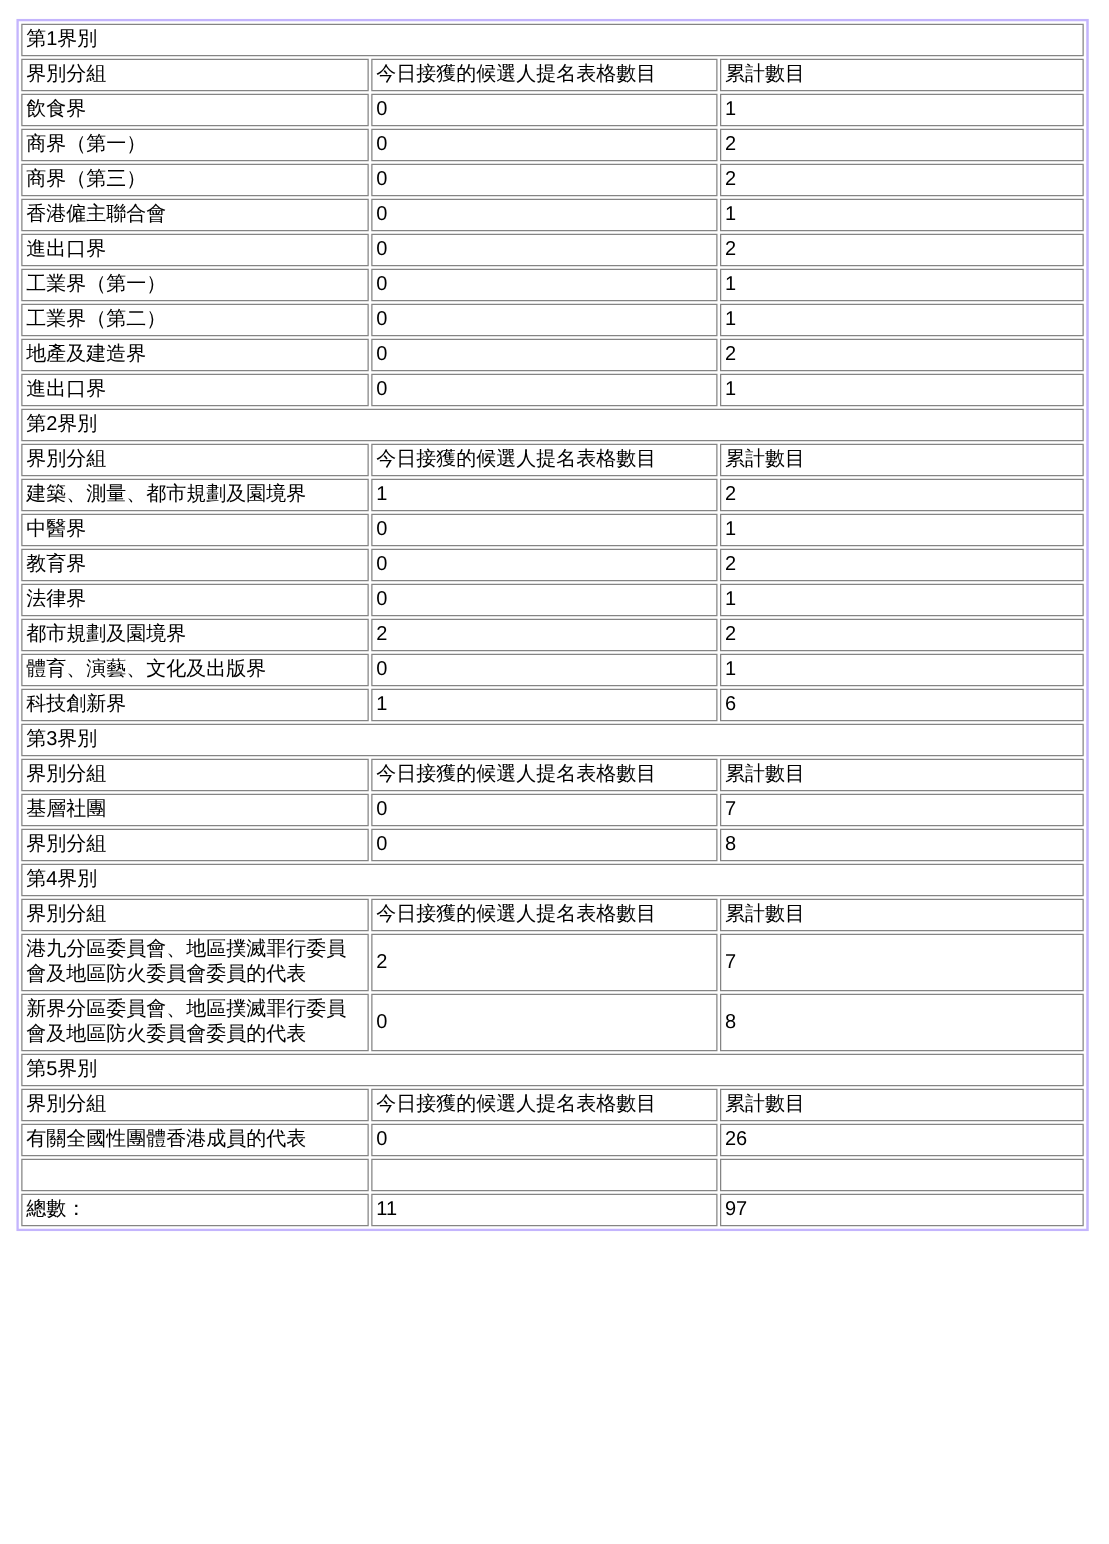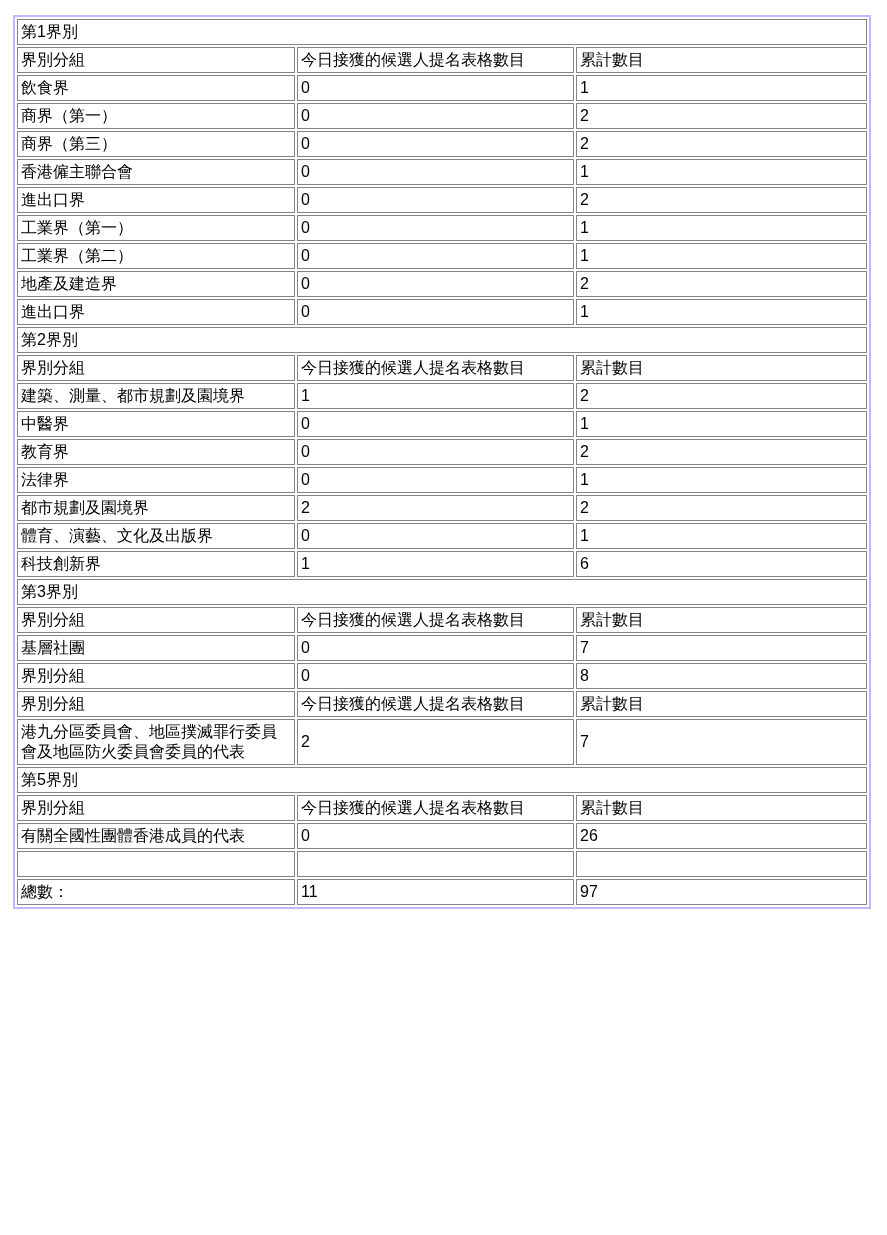--- a/index.html
+++ b/index.html
@@ -154,28 +154,36 @@
         <td>基層社團</td>
         <td>0</td>
         <td>7</td>
       </tr>
       <tr>
         <td>界別分組</td>
         <td>0</td>
         <td>8</td>
       </tr>
       <tr>
+        <td colspan="3">第4界別</td>
+      </tr>
+      <tr>
         <td>界別分組</td>
         <td>今日接獲的候選人提名表格數目</td>
         <td>累計數目</td>
       </tr>
       <tr>
         <td>港九分區委員會、地區撲滅罪行委員會及地區防火委員會委員的代表</td>
         <td>2</td>
         <td>7</td>
+      </tr>
+      <tr>
+        <td>新界分區委員會、地區撲滅罪行委員會及地區防火委員會委員的代表</td>
+        <td>0</td>
+        <td>8</td>
       </tr>
       <tr>
         <td colspan="3">第5界別</td>
       </tr>
       <tr>
         <td>界別分組</td>
         <td>今日接獲的候選人提名表格數目</td>
         <td>累計數目</td>
       </tr>
       <tr>

